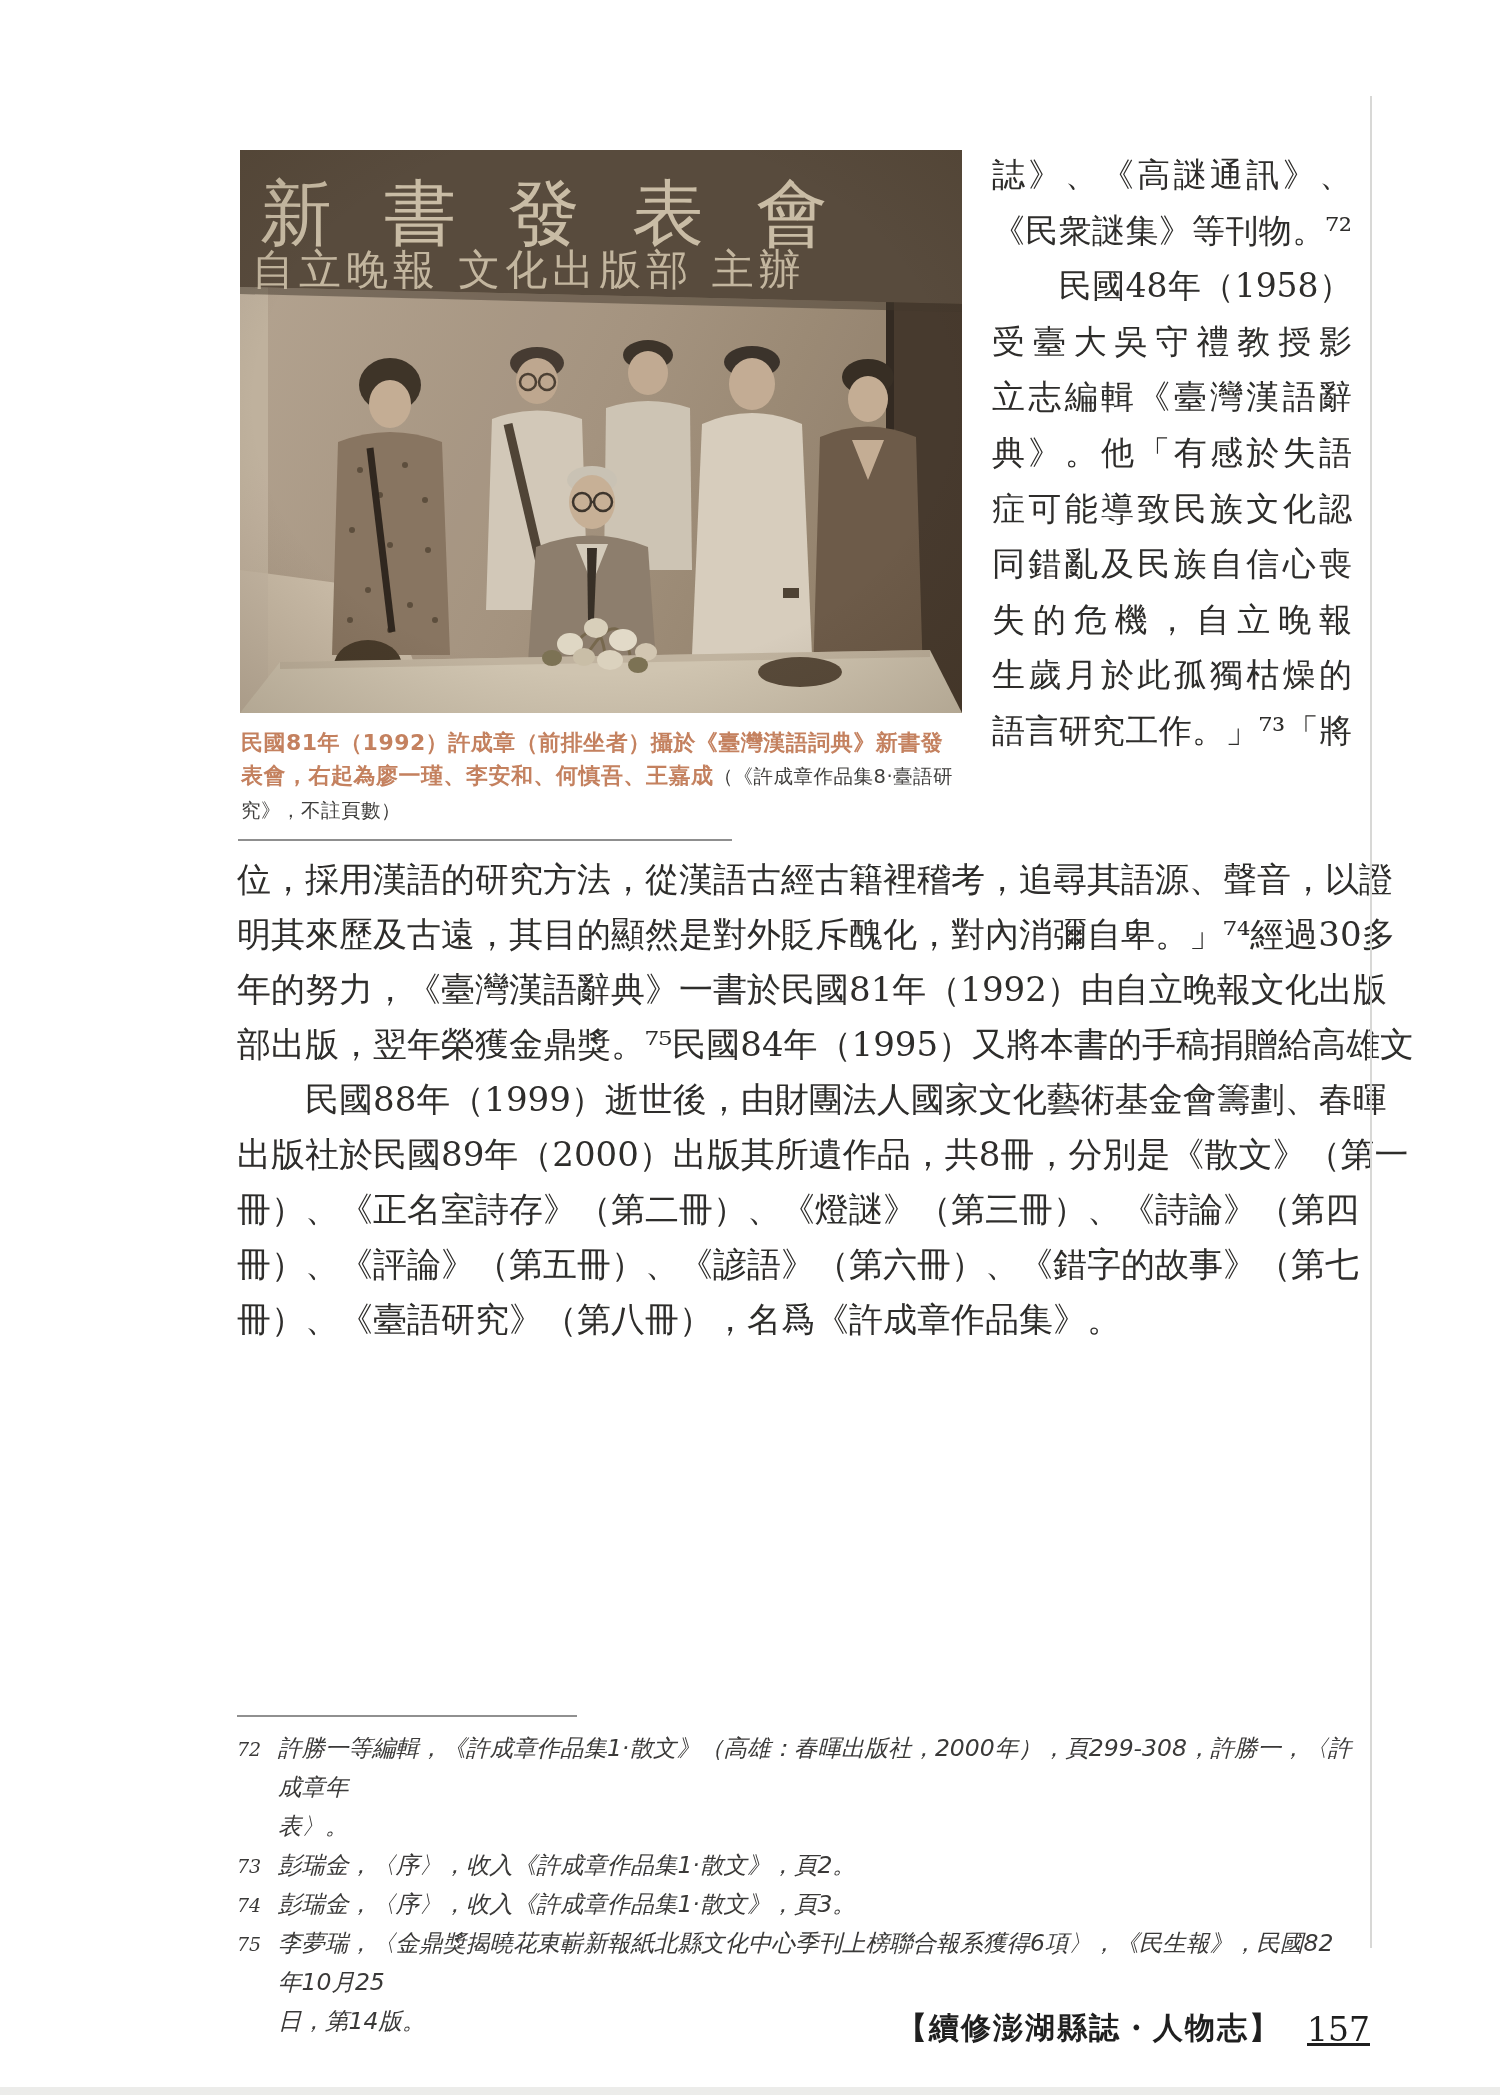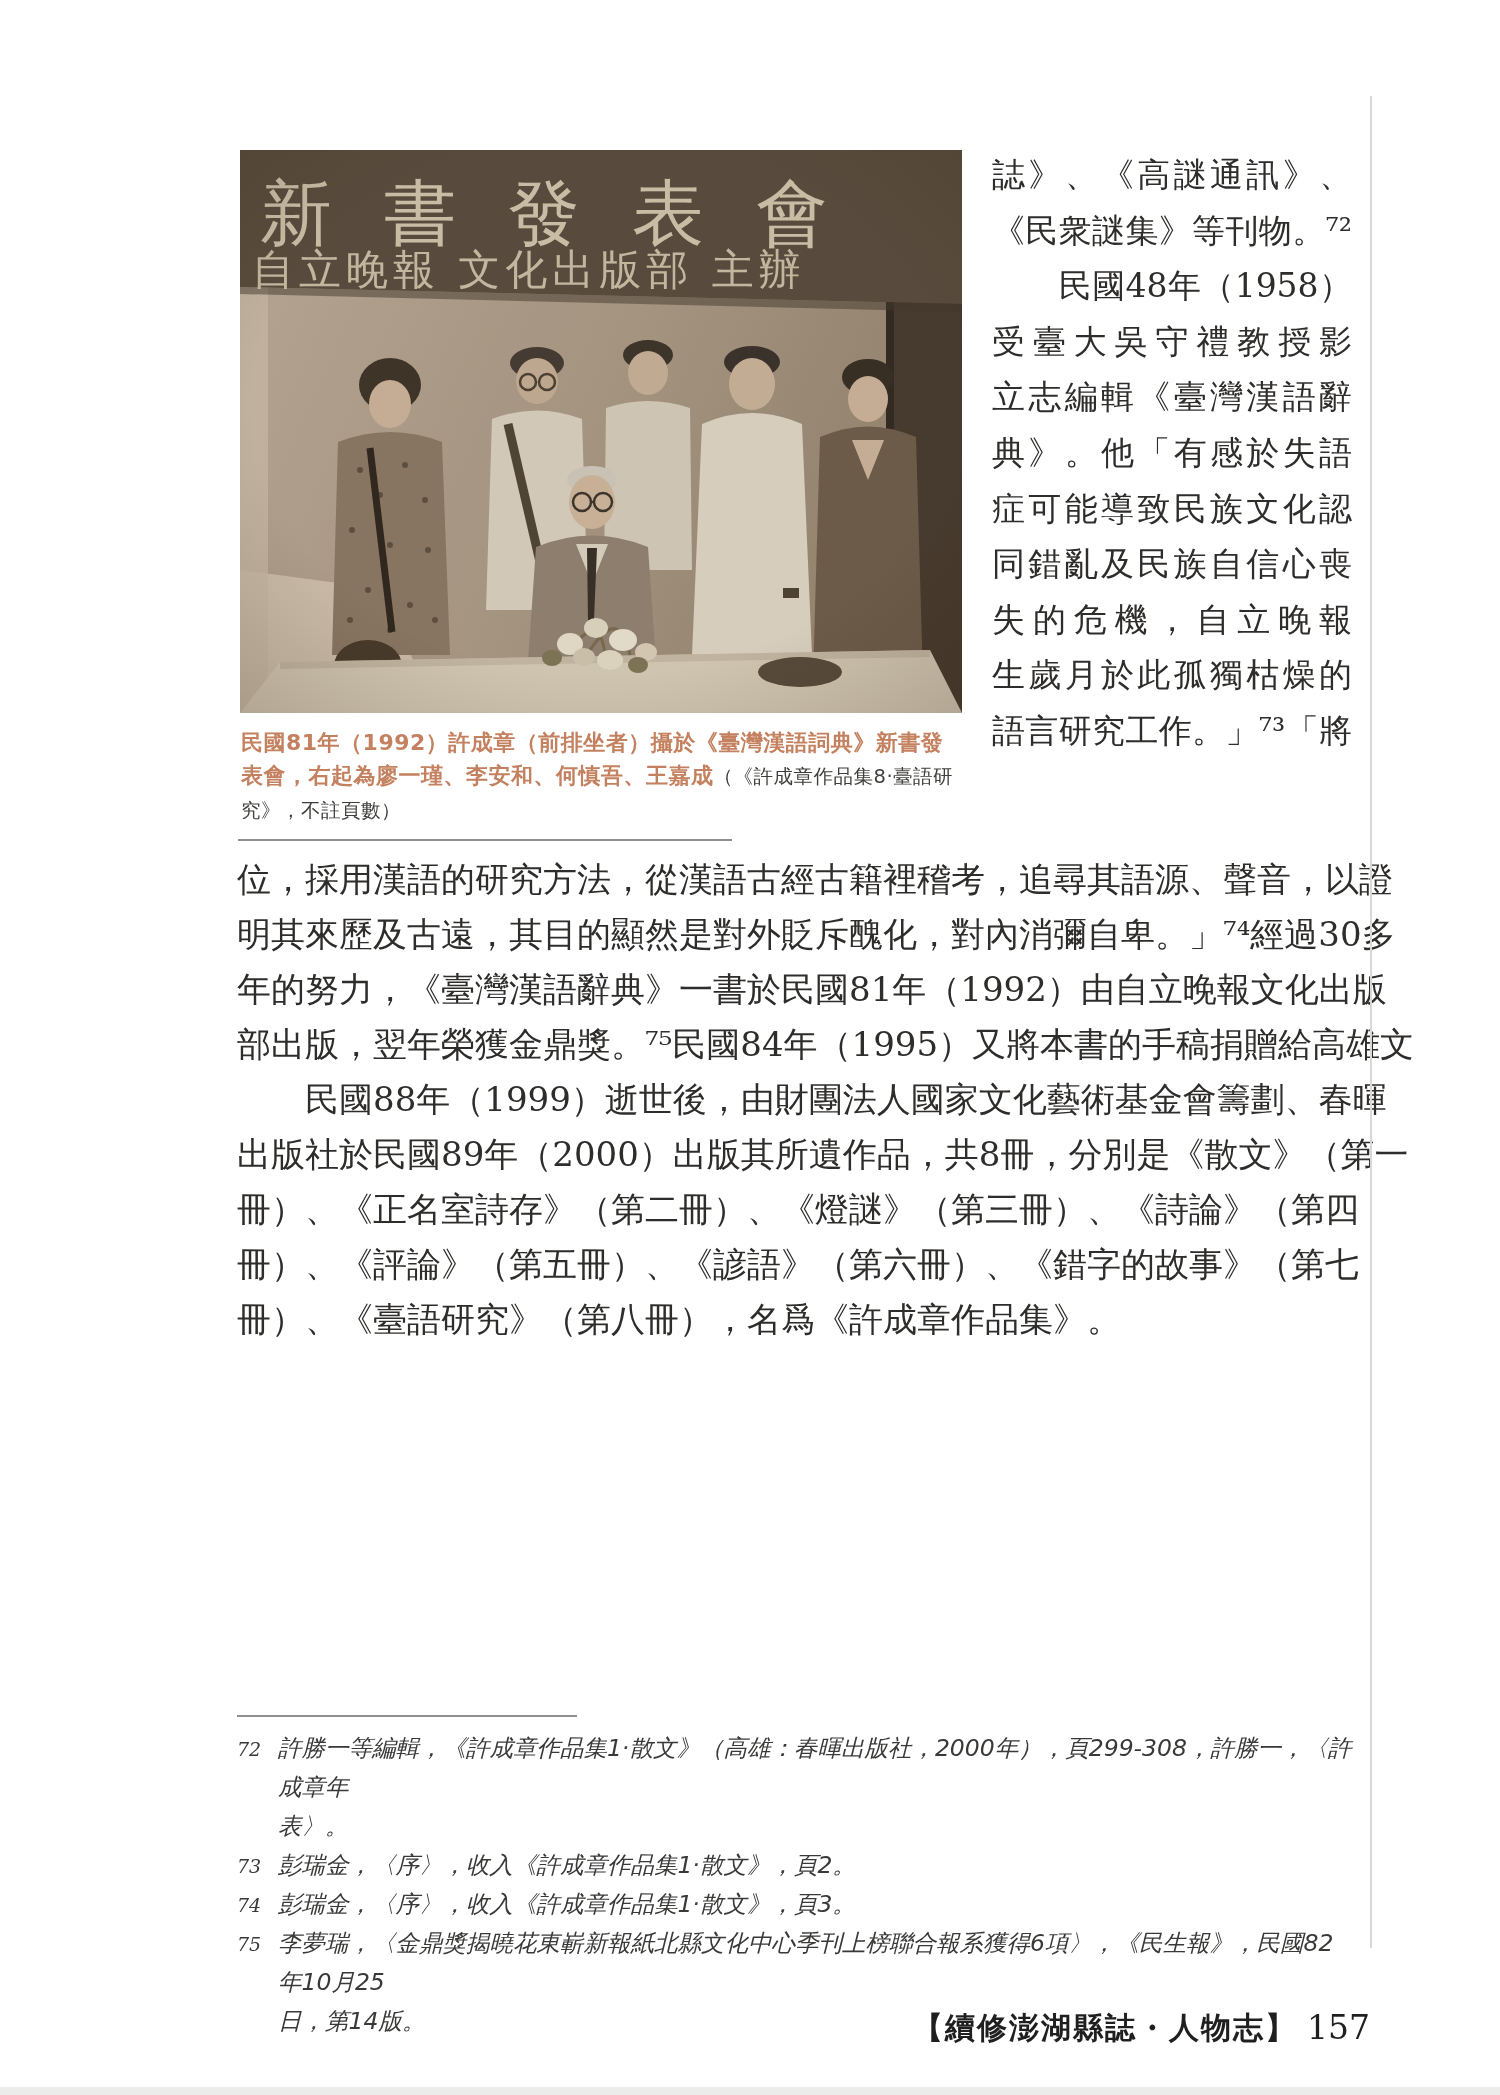--- a/index.html
+++ b/index.html
@@ -32,23 +32,23 @@
     position:absolute; left:237px; top:1729px; width:1118px;
     font-family:"DejaVu Sans","Liberation Sans",sans-serif;
     font-size:23.5px; line-height:39px; color:#3a3938;
   }
   .fn-line { position:relative; padding-left:41px;font-style:italic; }
   .fn-num {
     position:absolute; left:0; top:1px; font-size:19px;
     font-family:"DejaVu Serif","Liberation Serif",serif; color:#3a3938;
   }
   
-  .page-footer { position:absolute; top:2008px; right:130px; display:flex; align-items:flex-start; gap:10px; }
+  .page-footer { position:absolute; top:2008px; right:130px; display:flex; align-items:flex-end; gap:26px; }
   .footer-title { font-size:30px; font-weight:bold; letter-spacing:2px; color:#1f1f1f; }
-  .footer-page { font-size:33px; color:#1f1f1f; }
+  .footer-page { font-size:33px; color:#1f1f1f;text-decoration:underline; }
   
   .scan-v { position:absolute; left:1370px; top:96px; width:2px; height:1852px; background:#d8d8d6; }
   .scan-b { position:absolute; left:0; top:2087px; width:1500px; height:8px; background:#ececea; }
 </style>
 </head>
 <body>
 
 <div class="page">
 
   <svg class="photo" viewBox="0 0 722 563" preserveAspectRatio="none" aria-hidden="true">

